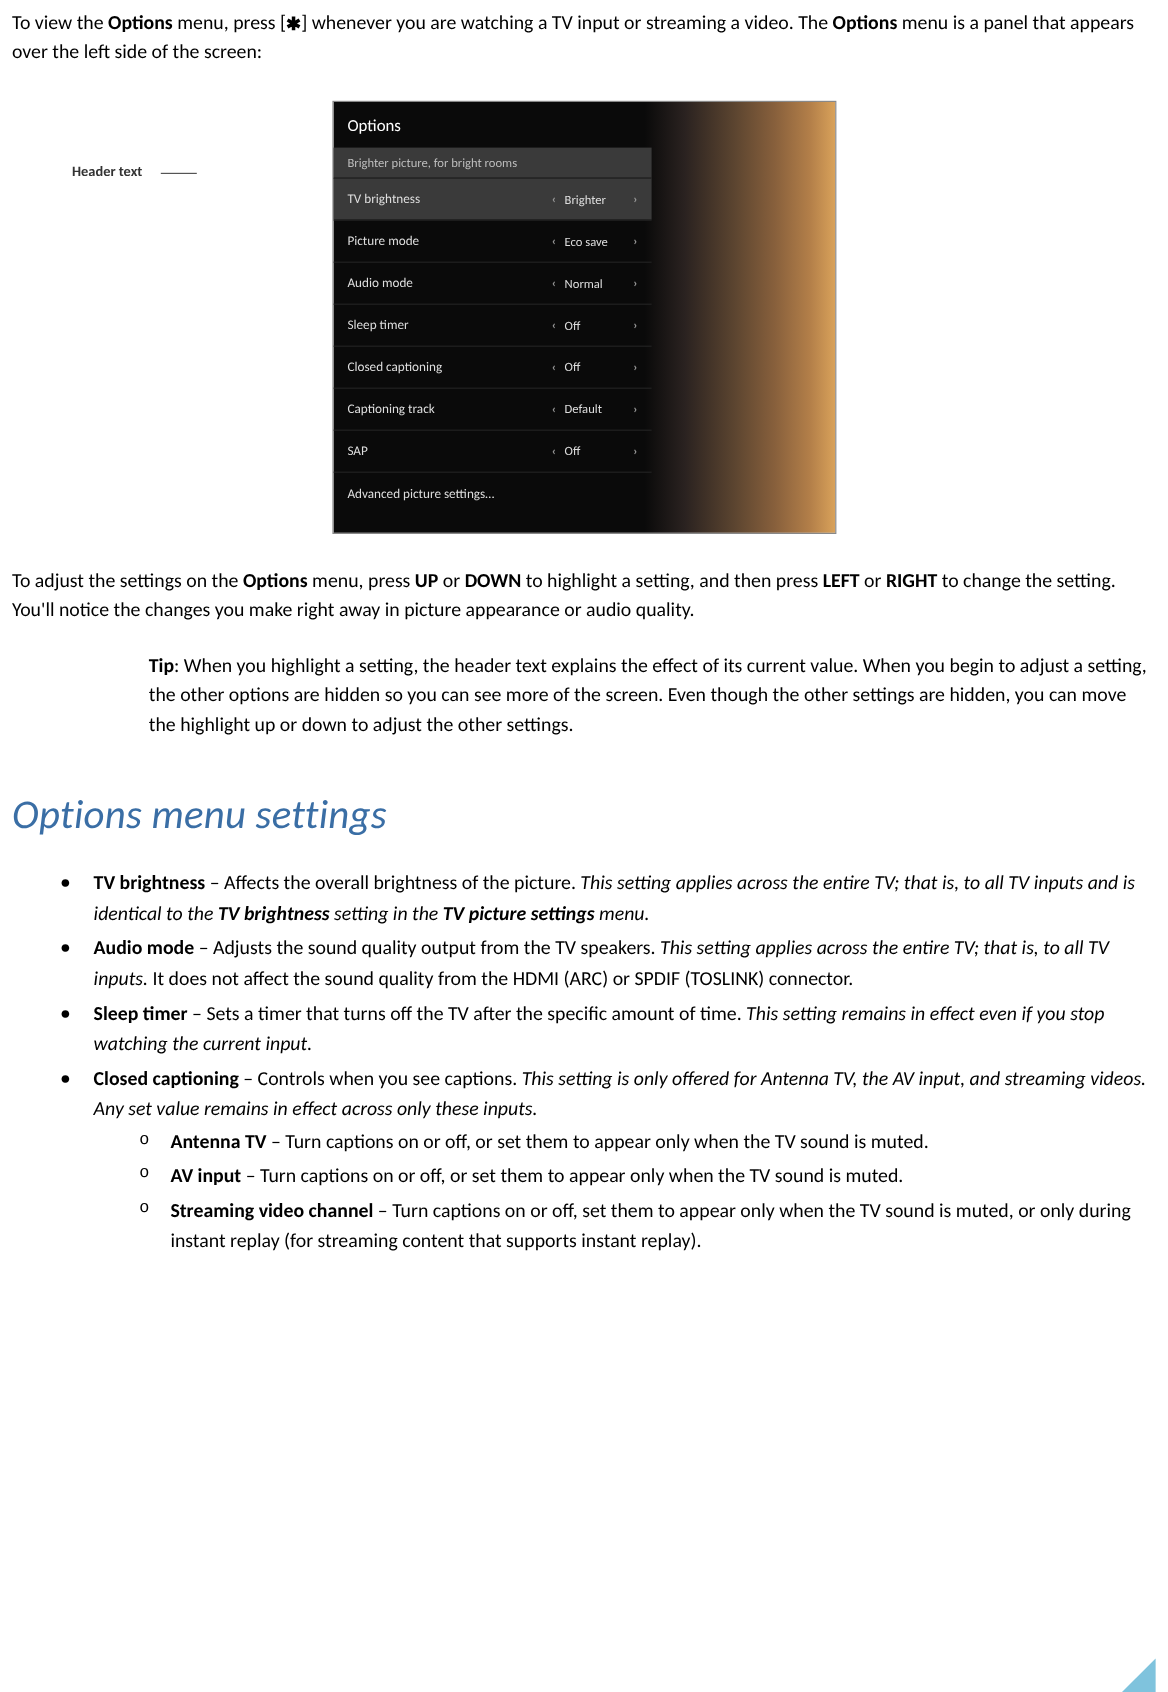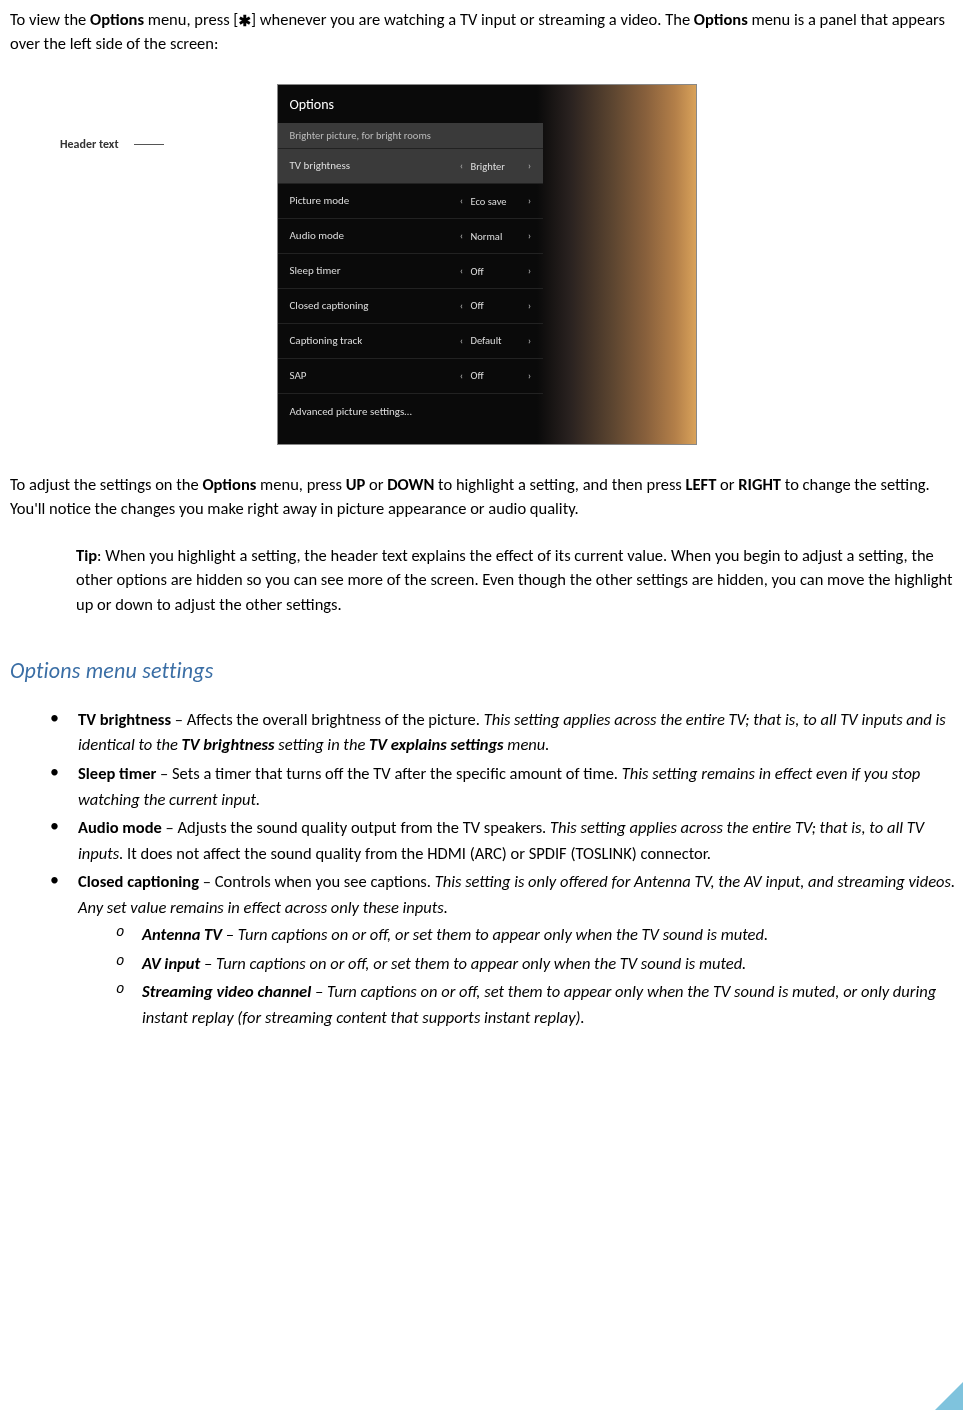--- a/index.html
+++ b/index.html
@@ -97,27 +97,27 @@
     .opt-row.advanced {
       border-top: 1px solid #222;
       padding: 10px 12px;
     }
     .opt-row.advanced .opt-label { color: #ddd; }
 
     .tip-block {
       margin: 22px 0 0 66px;
       padding-right: 0px;
     }
-    .tip-block p { line-height: 1.5; }
+    .tip-block p { line-height: 1.5; margin-left: 48px; }
 
     h2.section-heading {
       color: #3a6ea5;
       font-family: 'Segoe UI', Calibri, Arial, sans-serif;
       font-weight: normal;
-      font-size: 22px;
+      font-size: 34px;
       font-style: italic;
       margin: 38px 0 20px 0;
       letter-spacing: 0.2px;
     }
 
     ul.settings-list {
       list-style: none;
       margin: 0 0 0 38px;
     }
     ul.settings-list > li {
@@ -136,21 +136,20 @@
     }
     ul.sub-list {
       list-style: none;
       margin: 2px 0 0 36px;
     }
     ul.sub-list > li {
       position: relative;
       padding-left: 28px;
       margin-bottom: 3px;
       line-height: 1.55;
-      font-style: italic;
     }
     ul.sub-list > li::before {
       content: "o";
       position: absolute;
       left: 2px;
       top: 0;
       font-size: 14px;
       font-family: 'Courier New', monospace;
     }
 
@@ -259,27 +258,27 @@
 <div class="tip-block">
   <p>
     <b>Tip</b><span>: When you highlight a setting, the header text explains the effect of its current value. When you begin to adjust a setting, the other options are hidden so you can see more of the screen. Even though the other settings are hidden, you can move the highlight up or down to adjust the other settings.</span>
   </p>
 </div>
 
 <h2 class="section-heading">Options menu settings</h2>
 
 <ul class="settings-list">
   <li>
-    <b>TV brightness</b><span> – Affects the overall brightness of the picture. </span><i><span>This setting applies across the entire TV; that is, to all TV inputs and is identical to the </span><b>TV brightness</b><span> setting in the </span><b>TV explains settings</b><span> menu.</span></i>
+    <b>TV brightness</b><span> – Affects the overall brightness of the picture. </span><i><span>This setting applies across the entire TV; that is, to all TV inputs and is identical to the </span><b>TV brightness</b><span> setting in the </span><b>TV picture settings</b><span> menu.</span></i>
+  </li>
+  <li>
+    <b>Audio mode</b><span> – Adjusts the sound quality output from the TV speakers. </span><i>This setting applies across the entire TV; that is, to all TV inputs.</i><span> It does not affect the sound quality from the HDMI (ARC) or SPDIF (TOSLINK) connector.</span>
   </li>
   <li>
     <b>Sleep timer</b><span> – Sets a timer that turns off the TV after the specific amount of time. </span><i>This setting remains in effect even if you stop watching the current input.</i>
-  </li>
-  <li>
-    <b>Audio mode</b><span> – Adjusts the sound quality output from the TV speakers. </span><i>This setting applies across the entire TV; that is, to all TV inputs.</i><span> It does not affect the sound quality from the HDMI (ARC) or SPDIF (TOSLINK) connector.</span>
   </li>
   <li>
     <b>Closed captioning</b><span> – Controls when you see captions. </span><i>This setting is only offered for Antenna TV, the AV input, and streaming videos. Any set value remains in effect across only these inputs.</i>
     <ul class="sub-list">
       <li>
         <b>Antenna TV</b><span> – Turn captions on or off, or set them to appear only when the TV sound is muted.</span>
       </li>
       <li>
         <b>AV input</b><span> – Turn captions on or off, or set them to appear only when the TV sound is muted.</span>
       </li>

